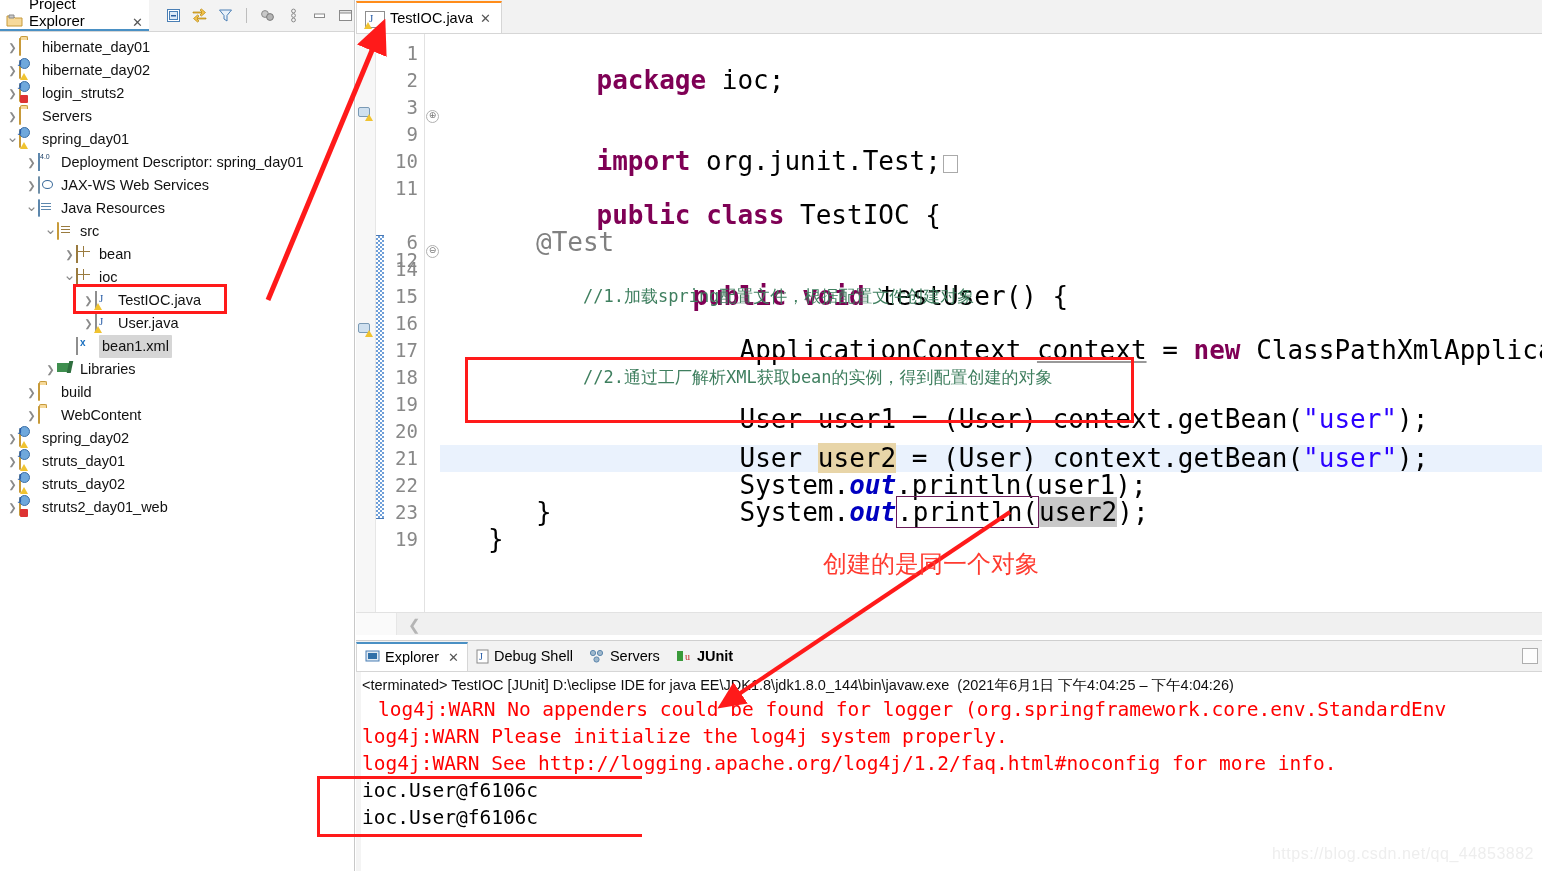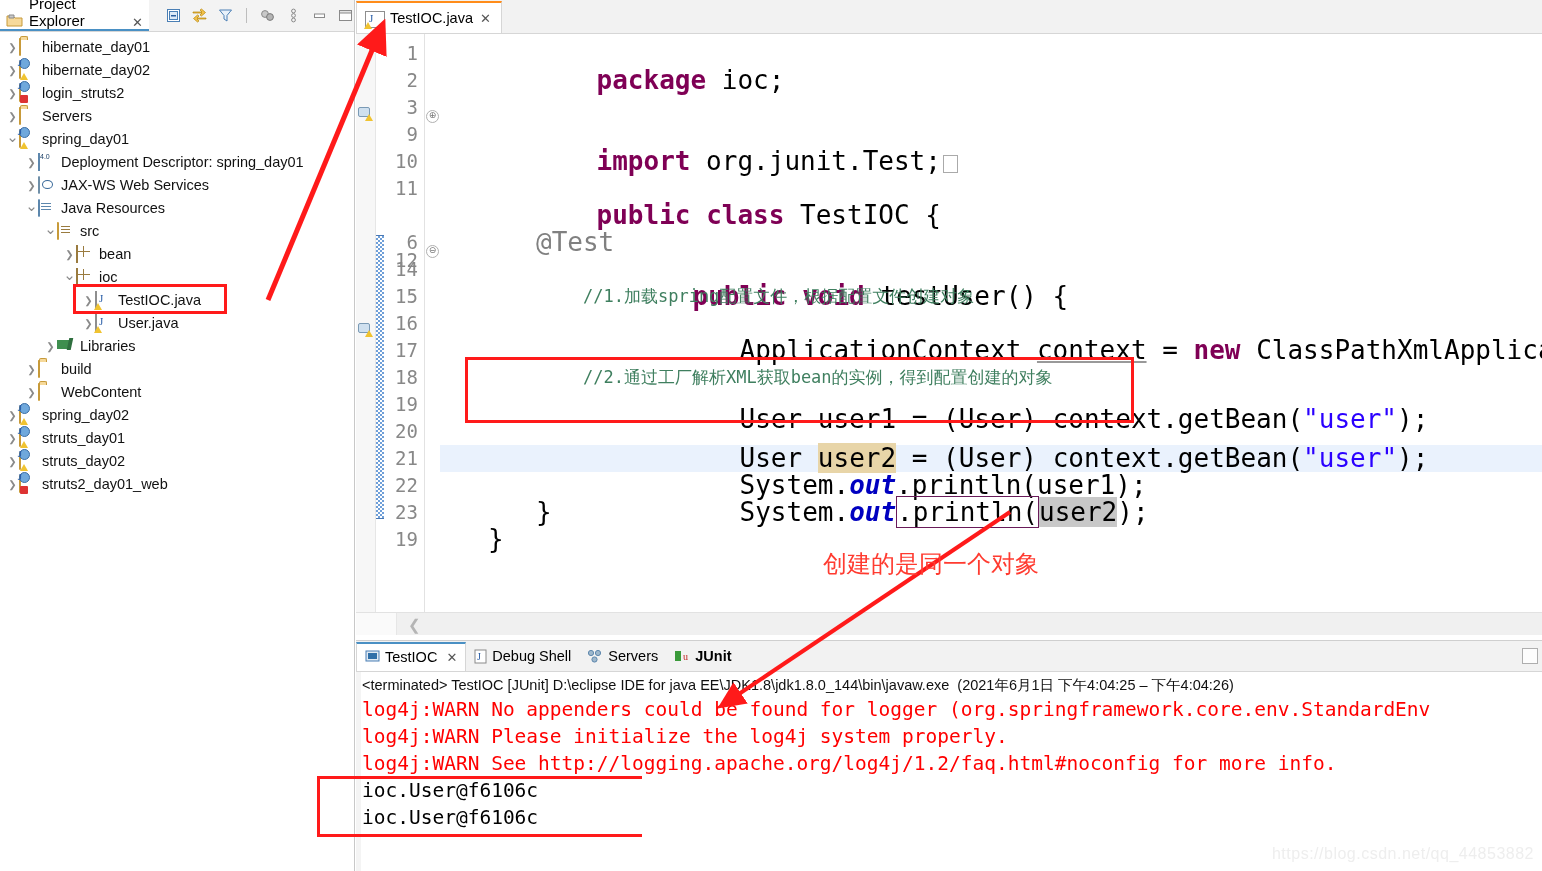--- a/index.html
+++ b/index.html
@@ -274,20 +274,25 @@
         <div class="node" style="padding-left: 82px;">
           <span class="arrow">❯</span>
           <span class="ico"><span class="i-java"><span class="warn"></span></span></span>
           <span class="lbl">TestIOC.java</span>
         </div>
         <div class="node" style="padding-left: 82px;">
           <span class="arrow">❯</span>
           <span class="ico"><span class="i-java"><span class="warn"></span></span></span>
           <span class="lbl">User.java</span>
         </div>
+        <div class="node" style="padding-left: 63px;">
+          <span class="arrow none"></span>
+          <span class="ico"><span class="i-xml"></span></span>
+          <span class="lbl sel-bg">bean1.xml</span>
+        </div>
         <div class="node" style="padding-left: 44px;">
           <span class="arrow">❯</span>
           <span class="ico"><span class="i-lib"></span></span>
           <span class="lbl">Libraries</span>
         </div>
         <div class="node" style="padding-left: 25px;">
           <span class="arrow">❯</span>
           <span class="ico"><span class="i-folder"></span></span>
           <span class="lbl">build</span>
         </div>
@@ -428,21 +433,21 @@
 
   <div id="console">
     <div id="console-tabs">
         <div class="ctab active">
           <span style="display: inline-flex;">
             <svg width="15" height="14">
               <rect x="1" y="1" width="13" height="10" fill="#dfe9f2" stroke="#4a7fb5"></rect>
               <rect x="3" y="3" width="9" height="6" fill="#2f6fa8"></rect>
             </svg>
           </span>
-          <span>TestIOC</span>
+          <span>Explorer</span>
           <span class="close-x" style="margin-left: 4px;">✕</span>
         </div>
         <div class="ctab">
           <span style="display: inline-flex;">
             <svg width="13" height="15">
               <rect x="1" y="1" width="11" height="13" fill="#fff" stroke="#8a8a8a"></rect>
               <text x="3" y="11" font-size="10" fill="#2b5fa8" font-family="serif">J</text>
             </svg>
           </span>
           <span>Debug Shell</span>
@@ -464,21 +469,21 @@
               <text x="9" y="11" font-size="10" fill="#c02020" font-family="serif">u</text>
             </svg>
           </span>
           <span style="font-weight: bold;">JUnit</span>
         </div>
       </div>
     <div id="console-min"></div>
     <div id="console-body">
       <div id="console-gutter"></div>
       <div class="term">&lt;terminated&gt; TestIOC [JUnit] D:\eclipse IDE for java EE\JDK1.8\jdk1.8.0_144\bin\javaw.exe  (2021年6月1日 下午4:04:25 – 下午4:04:26)</div>
-      <div class="log" style="top:24px;">log4j:WARN No appenders could be found for logger (org.springframework.core.env.StandardEnv</div>
+      <div class="log" style="top:24px;margin-left:16px;">log4j:WARN No appenders could be found for logger (org.springframework.core.env.StandardEnv</div>
       <div class="log" style="top:51px;">log4j:WARN Please initialize the log4j system properly.</div>
       <div class="log" style="top:78px;">log4j:WARN See http://logging.apache.org/log4j/1.2/faq.html#noconfig for more info.</div>
       <div class="out" style="top:105px;">ioc.User@f6106c</div>
       <div class="out" style="top:132px;">ioc.User@f6106c</div>
     </div>
   </div>
 
   <div class="redbox" style="left:73px;top:284px;width:154px;height:30px;"></div>
   <div class="redbox" style="left:465px;top:357px;width:669px;height:66px;"></div>
   <div class="redbox-open" style="left:317px;top:776px;width:325px;height:61px;"></div>

